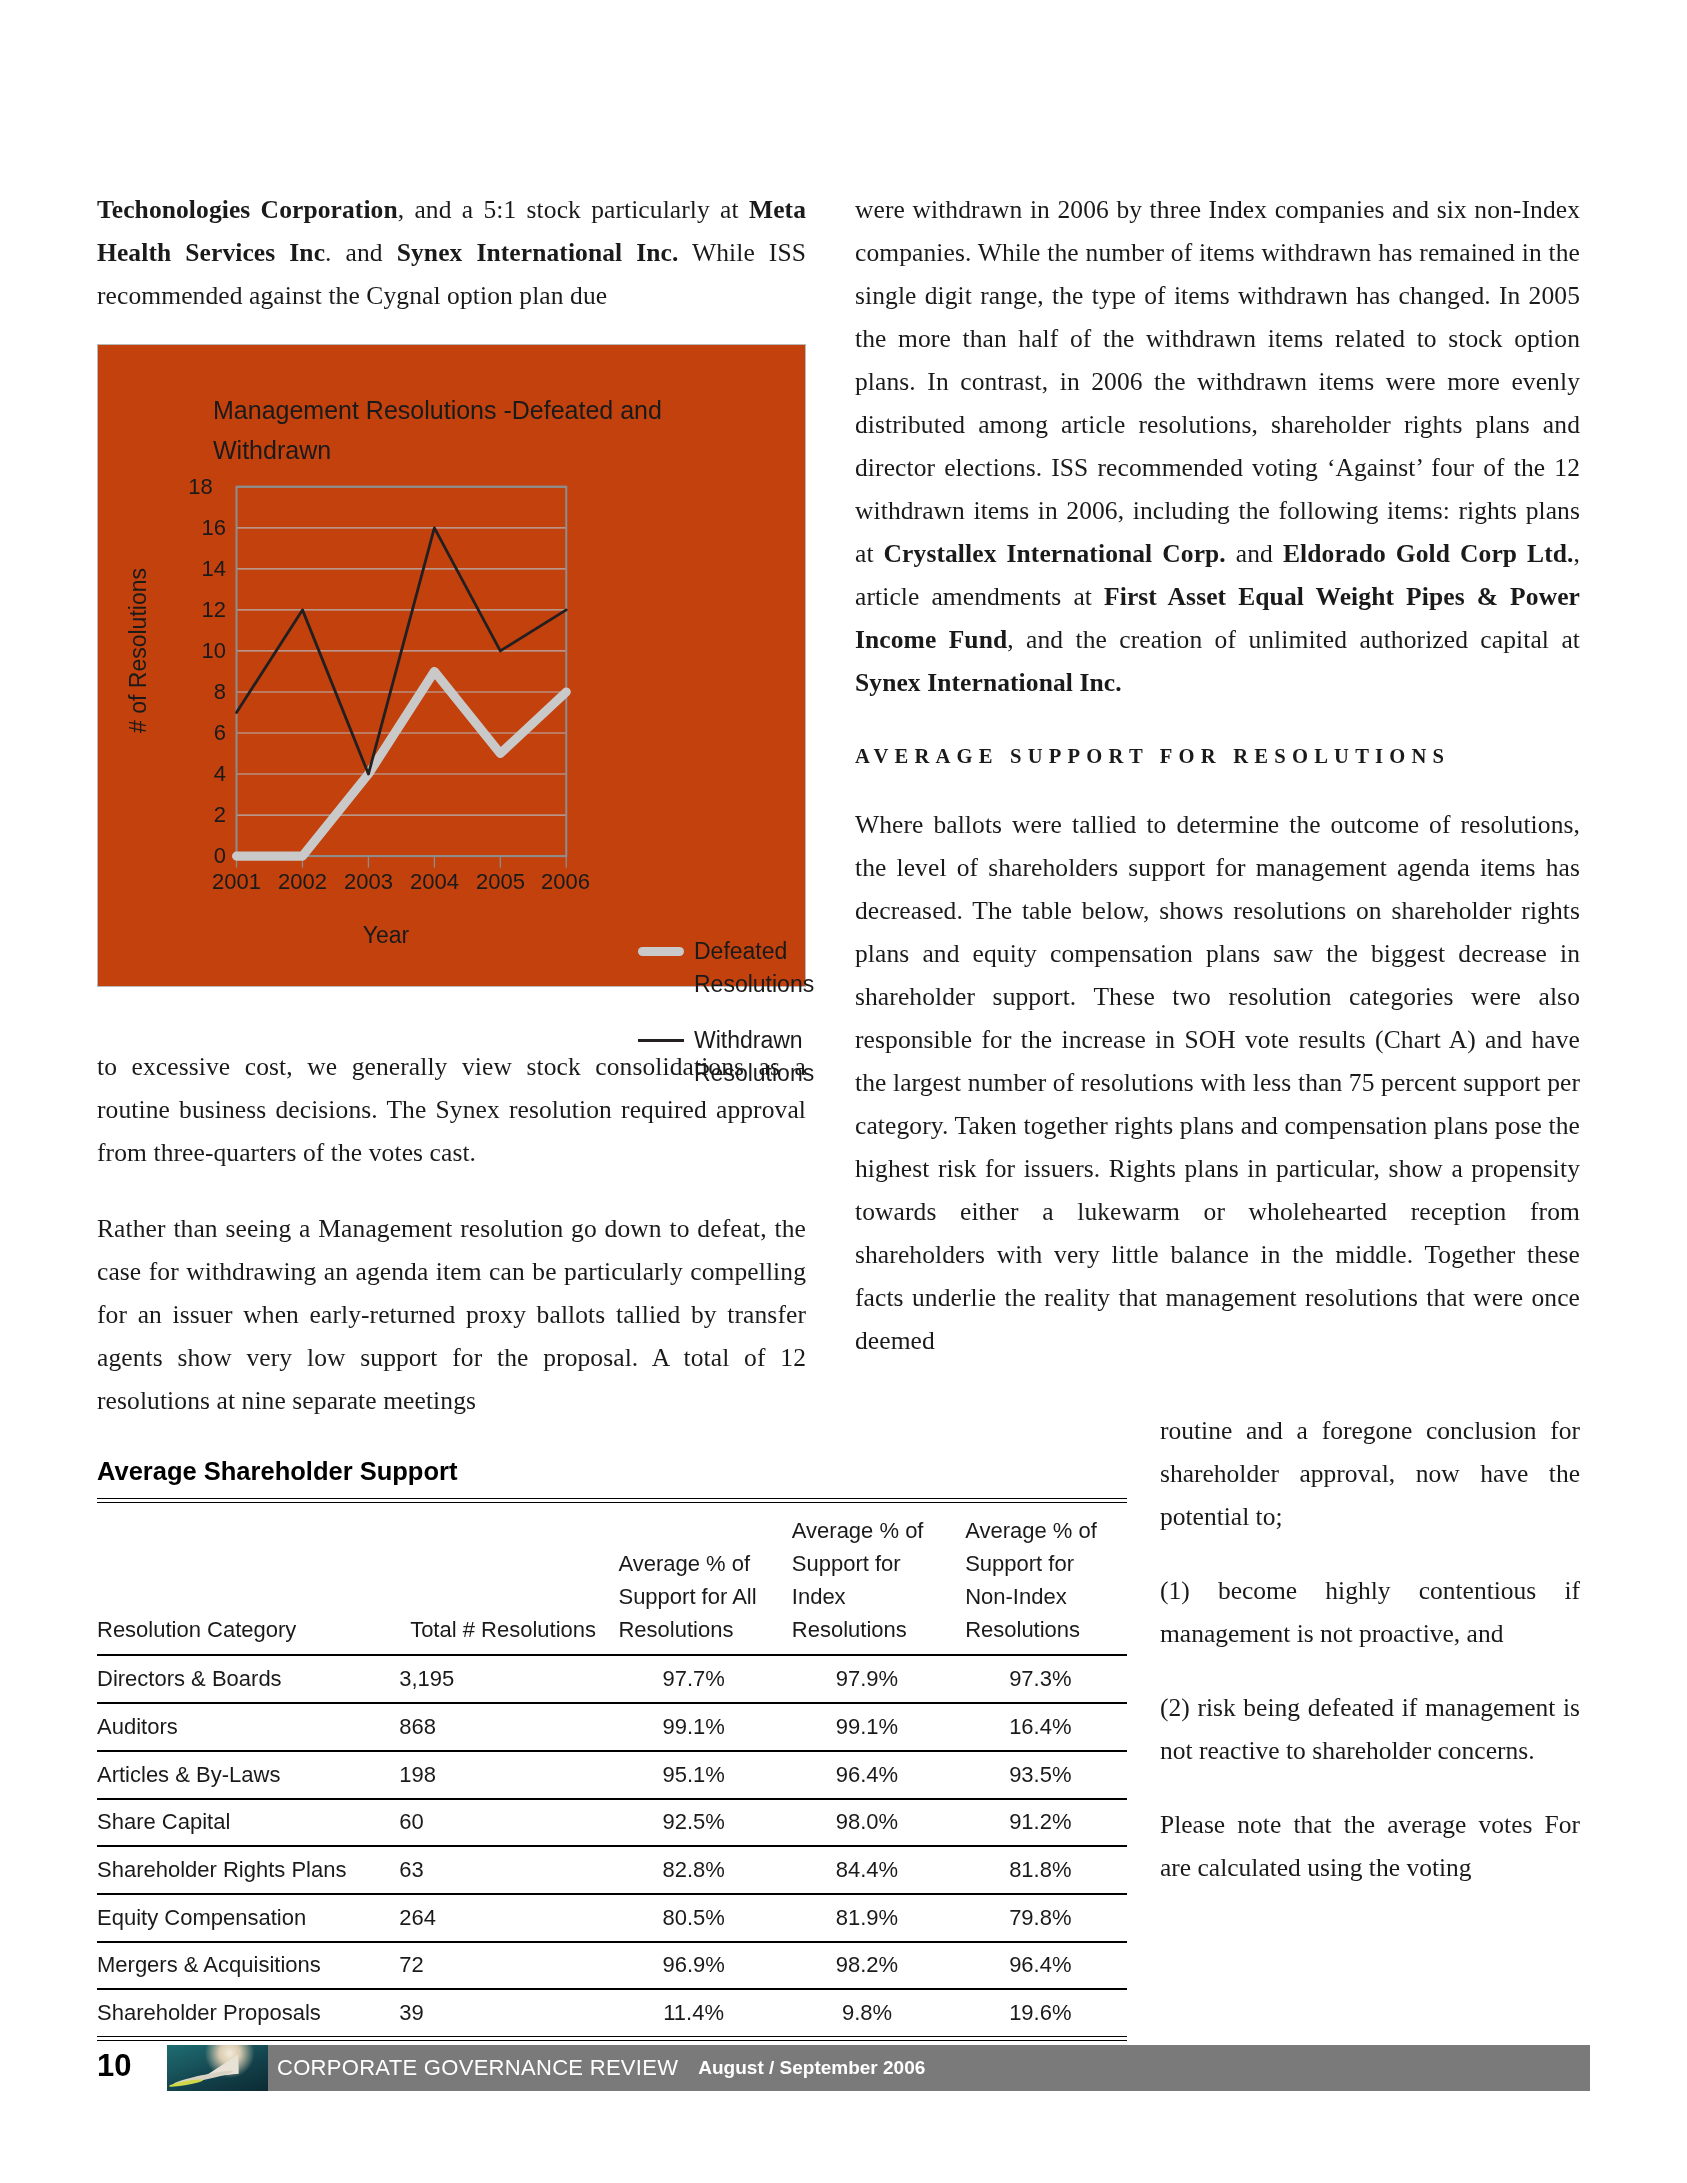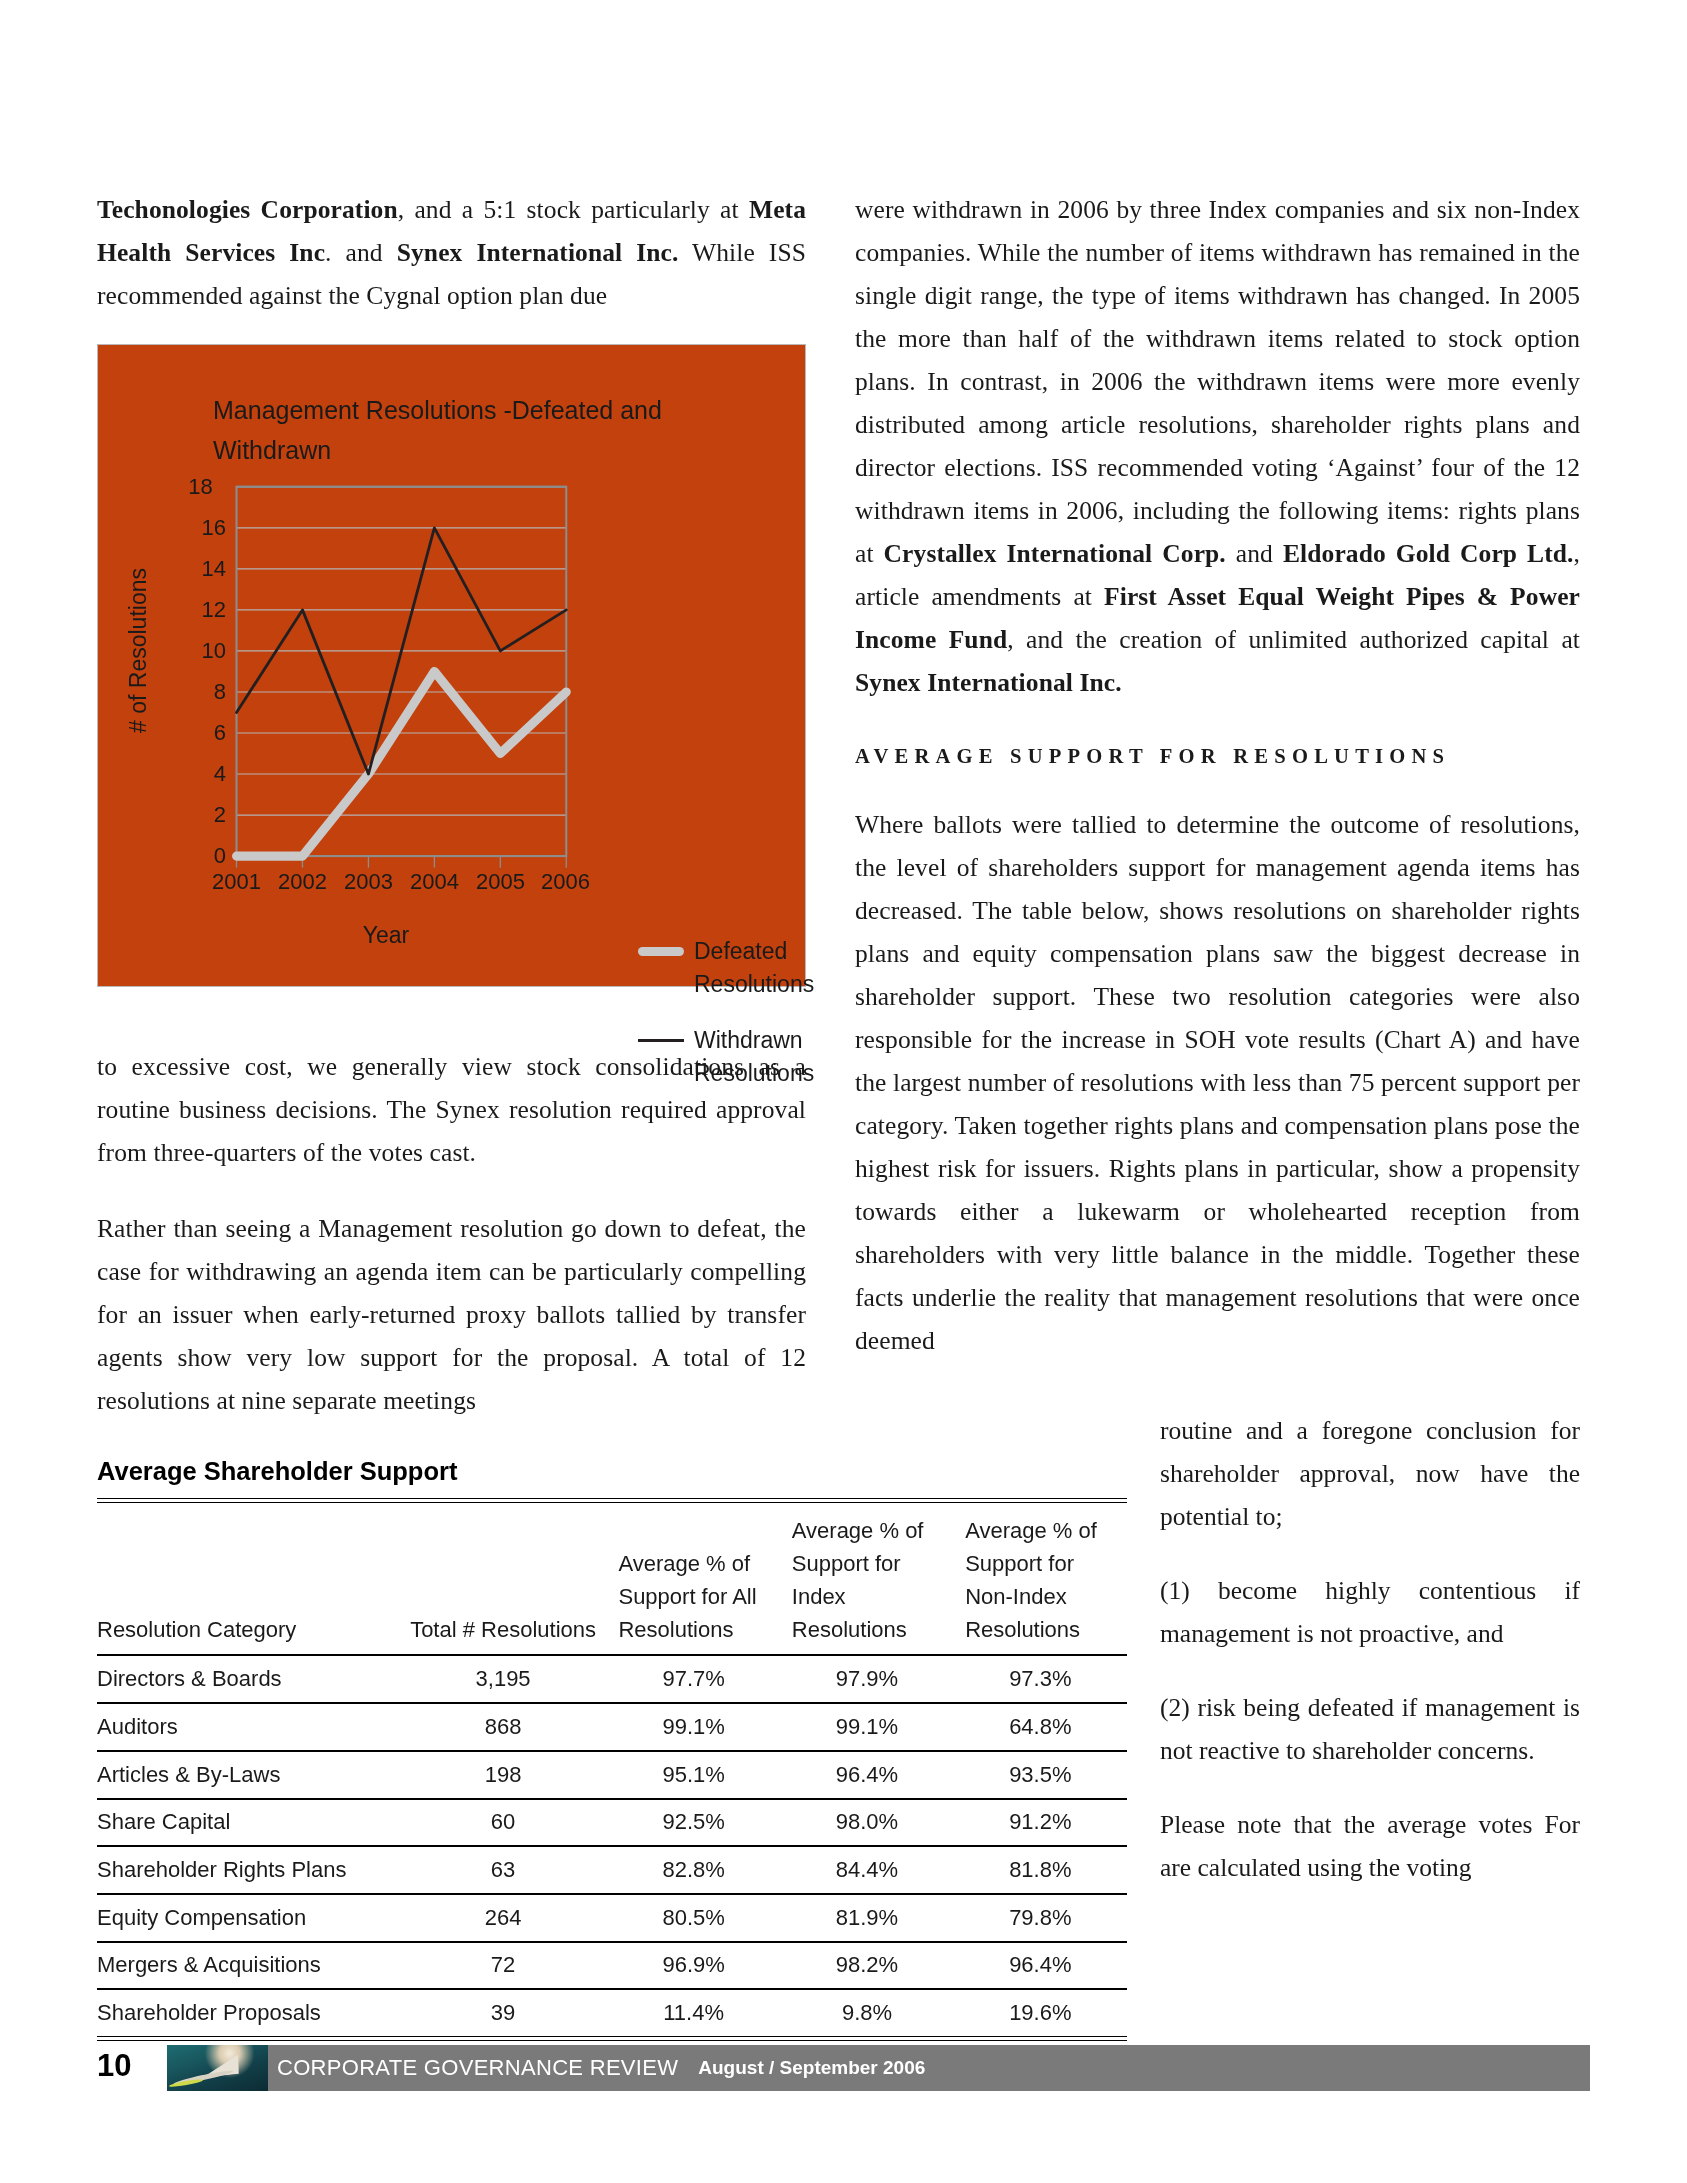--- a/index.html
+++ b/index.html
@@ -109,21 +109,21 @@
   }
   table.support thead th.cat{text-align:left;width:313px;}
   table.support thead th.tot{text-align:center;width:214px;}
   table.support thead th.pc{text-align:left;width:165px;padding-left:11.5px;}
   table.support tbody td{
     padding:10.7px 0 10px 0;
     border-top:0.8px solid #000;
   }
   table.support tbody tr td{box-shadow:inset 0 2.5px 0 -1.6px #000;}
   td.cat{text-align:left;}
-  td.tot{text-align:center;margin-top:43px;}
+  td.tot{text-align:left;margin-top:43px;}
   td.pc{text-align:center;}
   .dbl{border-top:0.8px solid #000;border-bottom:0.8px solid #000;height:3.3px;}
 
   
   .col-narrow{
     position:absolute;left:1160px;top:1409px;width:420px;
   }
   .col-narrow p{
     font-size:25.5px;line-height:43px;text-align:justify;margin:0 0 31px 0;
   }
@@ -281,21 +281,21 @@
             <td class="tot">3,195</td>
             <td class="pc">97.7%</td>
             <td class="pc">97.9%</td>
             <td class="pc">97.3%</td>
           </tr>
           <tr>
             <td class="cat">Auditors</td>
             <td class="tot">868</td>
             <td class="pc">99.1%</td>
             <td class="pc">99.1%</td>
-            <td class="pc">64.8%</td>
+            <td class="pc">16.4%</td>
           </tr>
           <tr>
             <td class="cat">Articles &amp; By-Laws</td>
             <td class="tot">198</td>
             <td class="pc">95.1%</td>
             <td class="pc">96.4%</td>
             <td class="pc">93.5%</td>
           </tr>
           <tr>
             <td class="cat">Share Capital</td>

